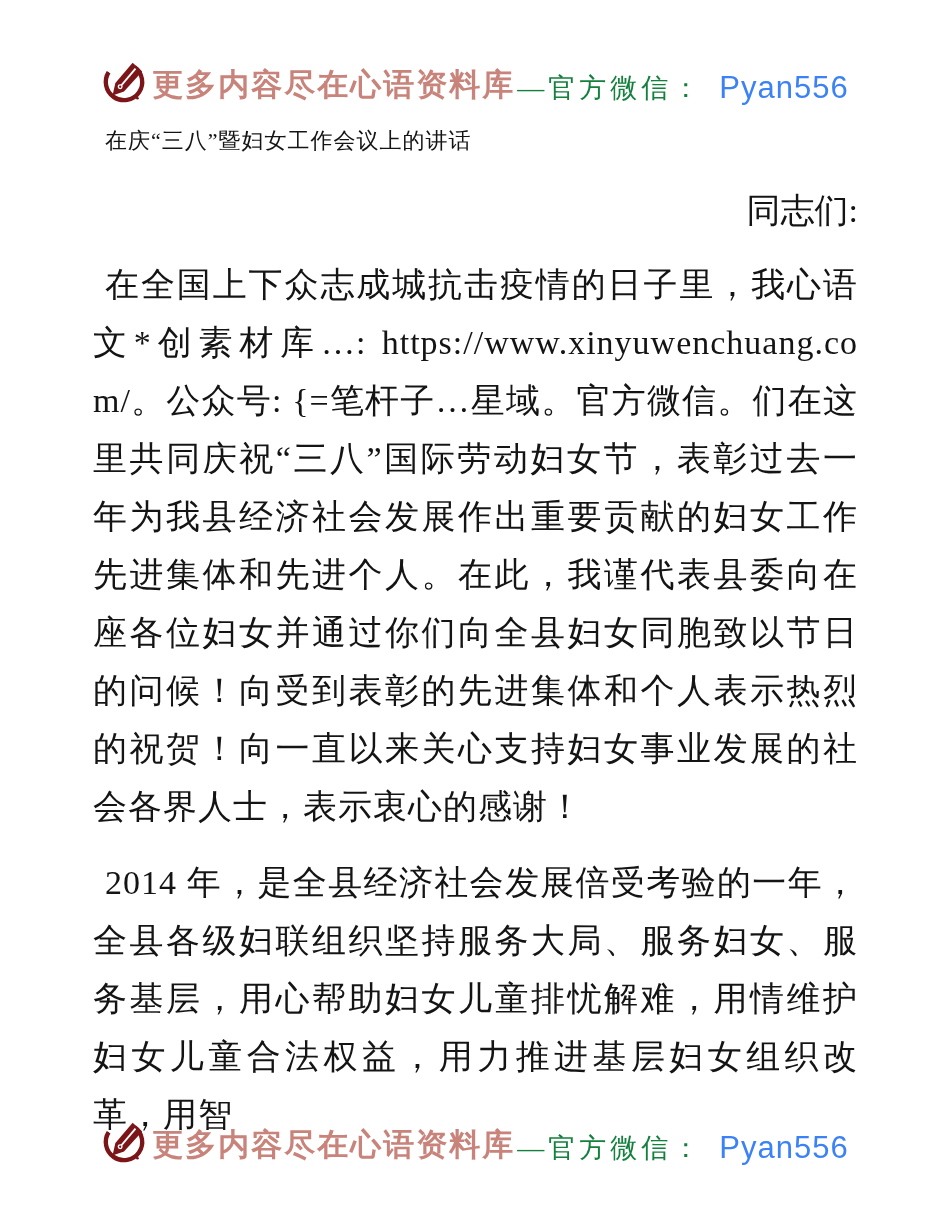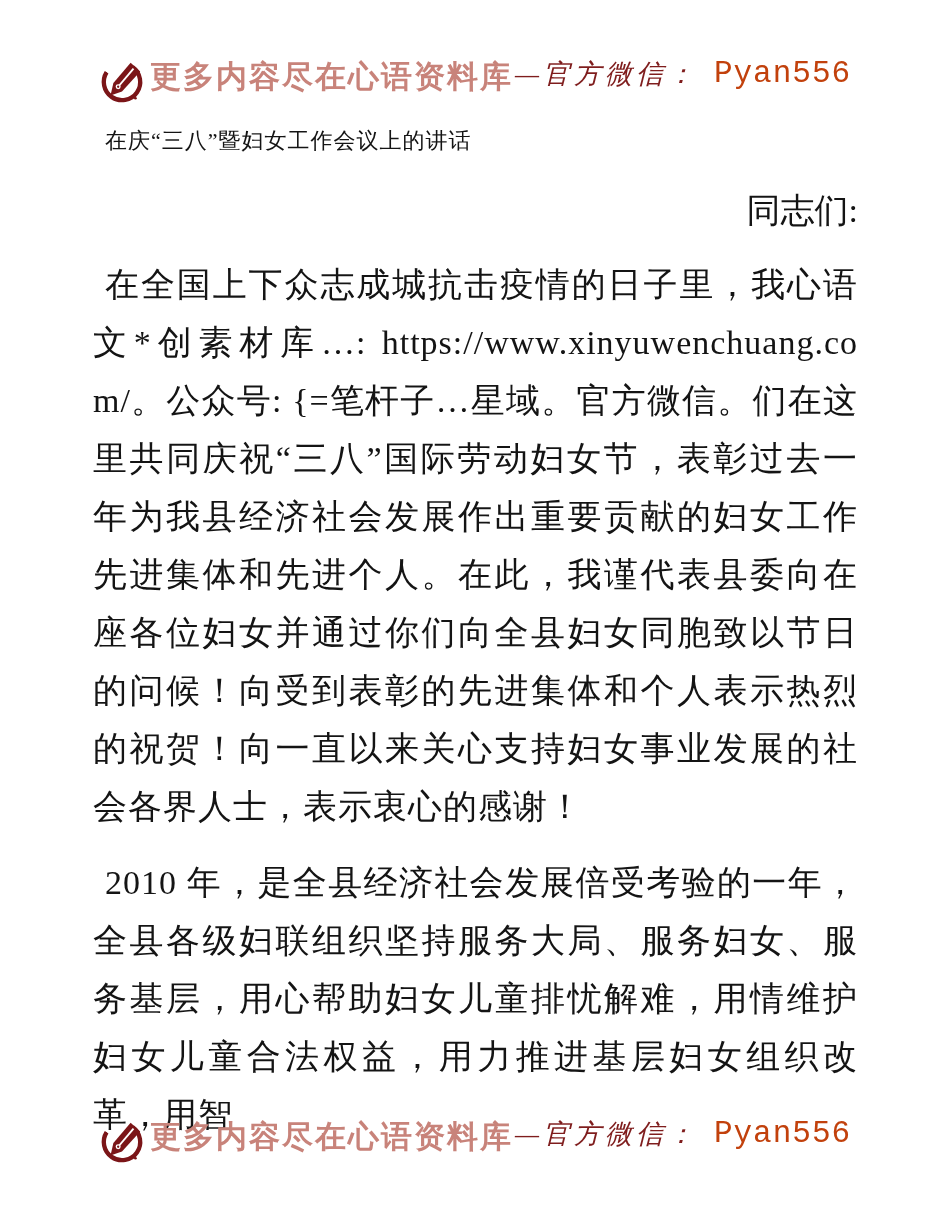--- a/index.html
+++ b/index.html
@@ -11,44 +11,43 @@
     overflow: hidden;
     font-family: "Liberation Serif", "DejaVu Serif", serif;
     color: #141414;
   }
   .watermark {
     position: absolute;
     left: 0;
     width: 100%;
     display: flex;
     justify-content: center;
-    align-items: flex-start;
+    align-items: flex-end;
     white-space: nowrap;
   }
   .watermark.header { top: 56px; }
   .watermark.footer { top: 1116px; }
   .wm-logo { display: inline-block; margin-right: 5px; }
   .wm-logo svg { display: block; }
   .wm-brand {
     color: #c8837a;
     font-size: 31px;
     font-weight: bold;
     letter-spacing: 2px;
   }
   .wm-wechat {
-    color: #7f1d1d;
+    color: #15803d;
     font-size: 27px;
-    font-style: italic;
     letter-spacing: 4px;
     margin-left: 2px;
   }
   .wm-id {
-    color: #c2410c;
+    color: #3b82f6;
     font-size: 31px;
-    font-family: Liberation Mono, monospace;
+    font-family: Liberation Sans, sans-serif;
     margin-left: 16px;
     letter-spacing: 1px;
   }
   .content {
     position: absolute;
     left: 93px;
     top: 112px;
     width: 765px;
     font-size: 34px;
     line-height: 58px;
@@ -89,21 +88,21 @@
     </span>
     <span class="wm-brand">更多内容尽在心语资料库</span>
     <span class="wm-wechat"><span>—</span><span>官方微信：</span></span>
     <span class="wm-id">Pyan556</span>
   </div>
 
   <div class="content">
     <h1 class="doc-title">在庆“三八”暨妇女工作会议上的讲话</h1>
     <p class="salutation">同志们:</p>
     <p class="para">在全国上下众志成城抗击疫情的日子里，我心语文*创素材库…: https://www.xinyuwenchuang.com/。公众号: {=笔杆子…星域。官方微信。们在这里共同庆祝“三八”国际劳动妇女节，表彰过去一年为我县经济社会发展作出重要贡献的妇女工作先进集体和先进个人。在此，我谨代表县委向在座各位妇女并通过你们向全县妇女同胞致以节日的问候！向受到表彰的先进集体和个人表示热烈的祝贺！向一直以来关心支持妇女事业发展的社会各界人士，表示衷心的感谢！</p>
-    <p class="para">2010 年，是全县经济社会发展倍受考验的一年，全县各级妇联组织坚持服务大局、服务妇女、服务基层，用心帮助妇女儿童排忧解难，用情维护妇女儿童合法权益，用力推进基层妇女组织改革，用智</p>
+    <p class="para">2014 年，是全县经济社会发展倍受考验的一年，全县各级妇联组织坚持服务大局、服务妇女、服务基层，用心帮助妇女儿童排忧解难，用情维护妇女儿童合法权益，用力推进基层妇女组织改革，用智</p>
   </div>
 
   <div class="watermark footer">
     <span class="wm-logo">
       <svg width="46" height="50" viewBox="0 0 48 50">
         <circle cx="24" cy="26" r="19" fill="none" stroke="#7b1518" stroke-width="4.5" stroke-dasharray="88 32" transform="rotate(-55 24 26)"></circle>
         <polygon points="33,6 43,15 24,36 12,40 15,27" fill="#7b1518"></polygon>
         <line x1="36" y1="12" x2="20" y2="31" stroke="#ffffff" stroke-width="2"></line>
         <circle cx="20" cy="31" r="2.6" fill="#ffffff"></circle>
         <circle cx="20" cy="31" r="1.2" fill="#7b1518"></circle>

